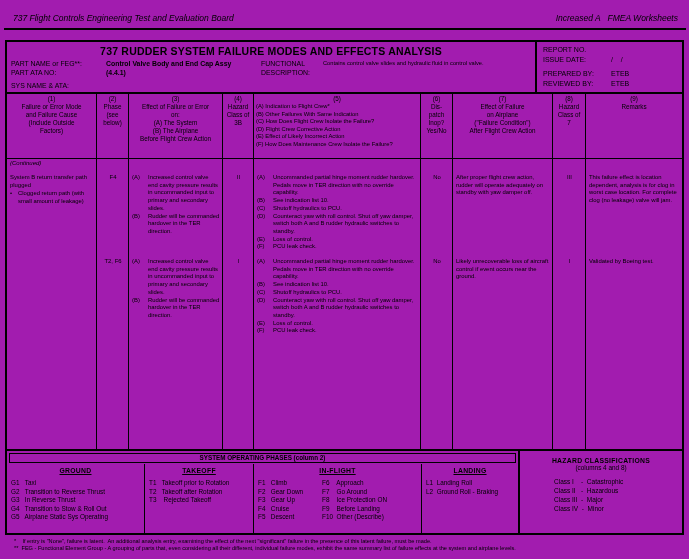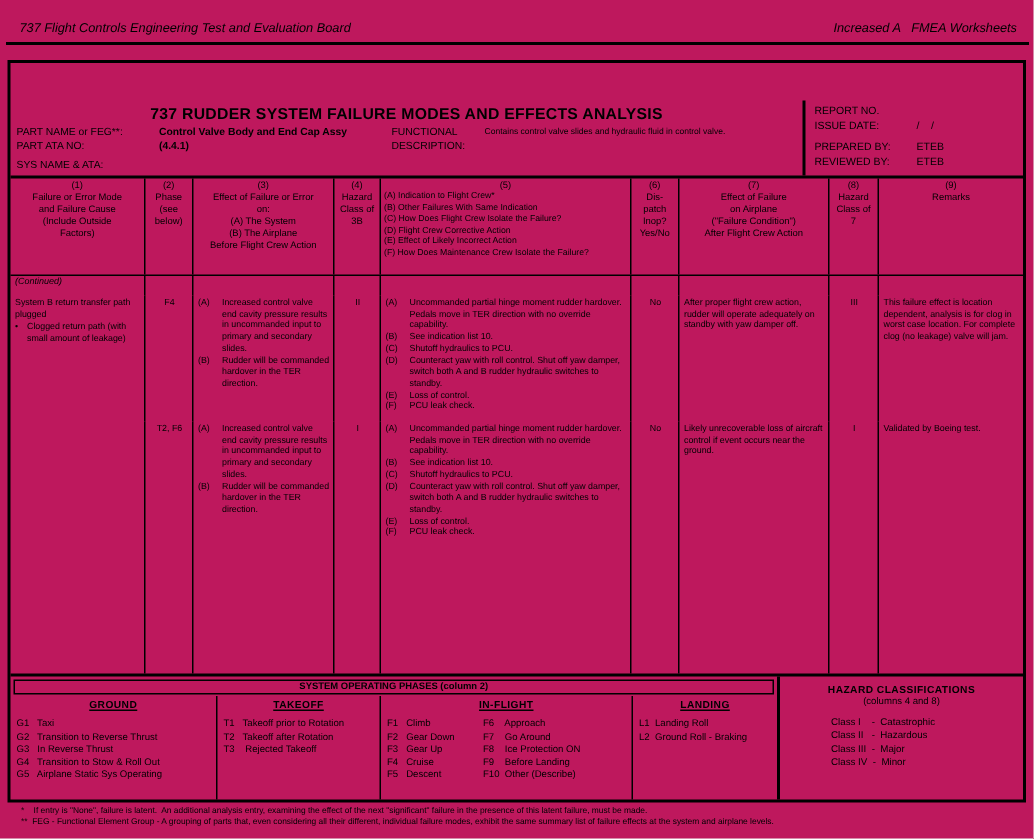--- a/index.html
+++ b/index.html
@@ -1,31 +1,31 @@
 <!DOCTYPE html>
 <html><head>
 <meta charset="utf-8">
 <style>
   html,body { margin:0; padding:0; background:#e8e8e8; }
   .sheet {
-    position:relative; width:689px; height:559px; background:#be185d;
+    position:relative; width:689px; height:559px; background:#a21caf;
     font-family:"Liberation Sans", sans-serif; color:#000; overflow:hidden;
   }
   
   .pgheader { position:absolute; top:13px; left:13px; right:11px; display:flex;
     justify-content:space-between; font-style:italic; font-size:8.5px; }
   .pgheader span { white-space:pre; }
   .toprule { position:absolute; top:28px; left:4px; right:3px; border-top:2px solid #000; }
 
   
   .maintable { position:absolute; top:40px; left:5px; width:679px; height:495px;
     border:2px solid #000; box-sizing:border-box; display:flex; flex-direction:column; }
 
   
-  .titleblock { height:52px; border-bottom:2px solid #000; display:flex; flex-shrink:0; box-sizing:border-box;margin-top:25px; }
+  .titleblock { height:52px; border-bottom:2px solid #000; display:flex; flex-shrink:0; box-sizing:border-box; }
   .tb-left { flex:1; padding:1px 4px 0 4px; overflow:hidden; }
   .tb-title { text-align:center; font-weight:bold; font-size:10.5px; letter-spacing:0.2px; margin-top:2px; }
   .tb-fields { display:flex; margin-top:2px; }
   .fcol1 { width:250px; font-size:6.9px; line-height:9px; }
   .frow { display:flex; }
   .frow.syslast { margin-top:4px; }
   .flab { width:95px; flex-shrink:0; }
   .fval { font-weight:bold; }
   .fcol2 { width:62px; font-size:6.9px; line-height:9px; white-space:pre-line; }
   .fcol3 { flex:1; font-size:5.7px; line-height:7px; padding-top:1px; }

